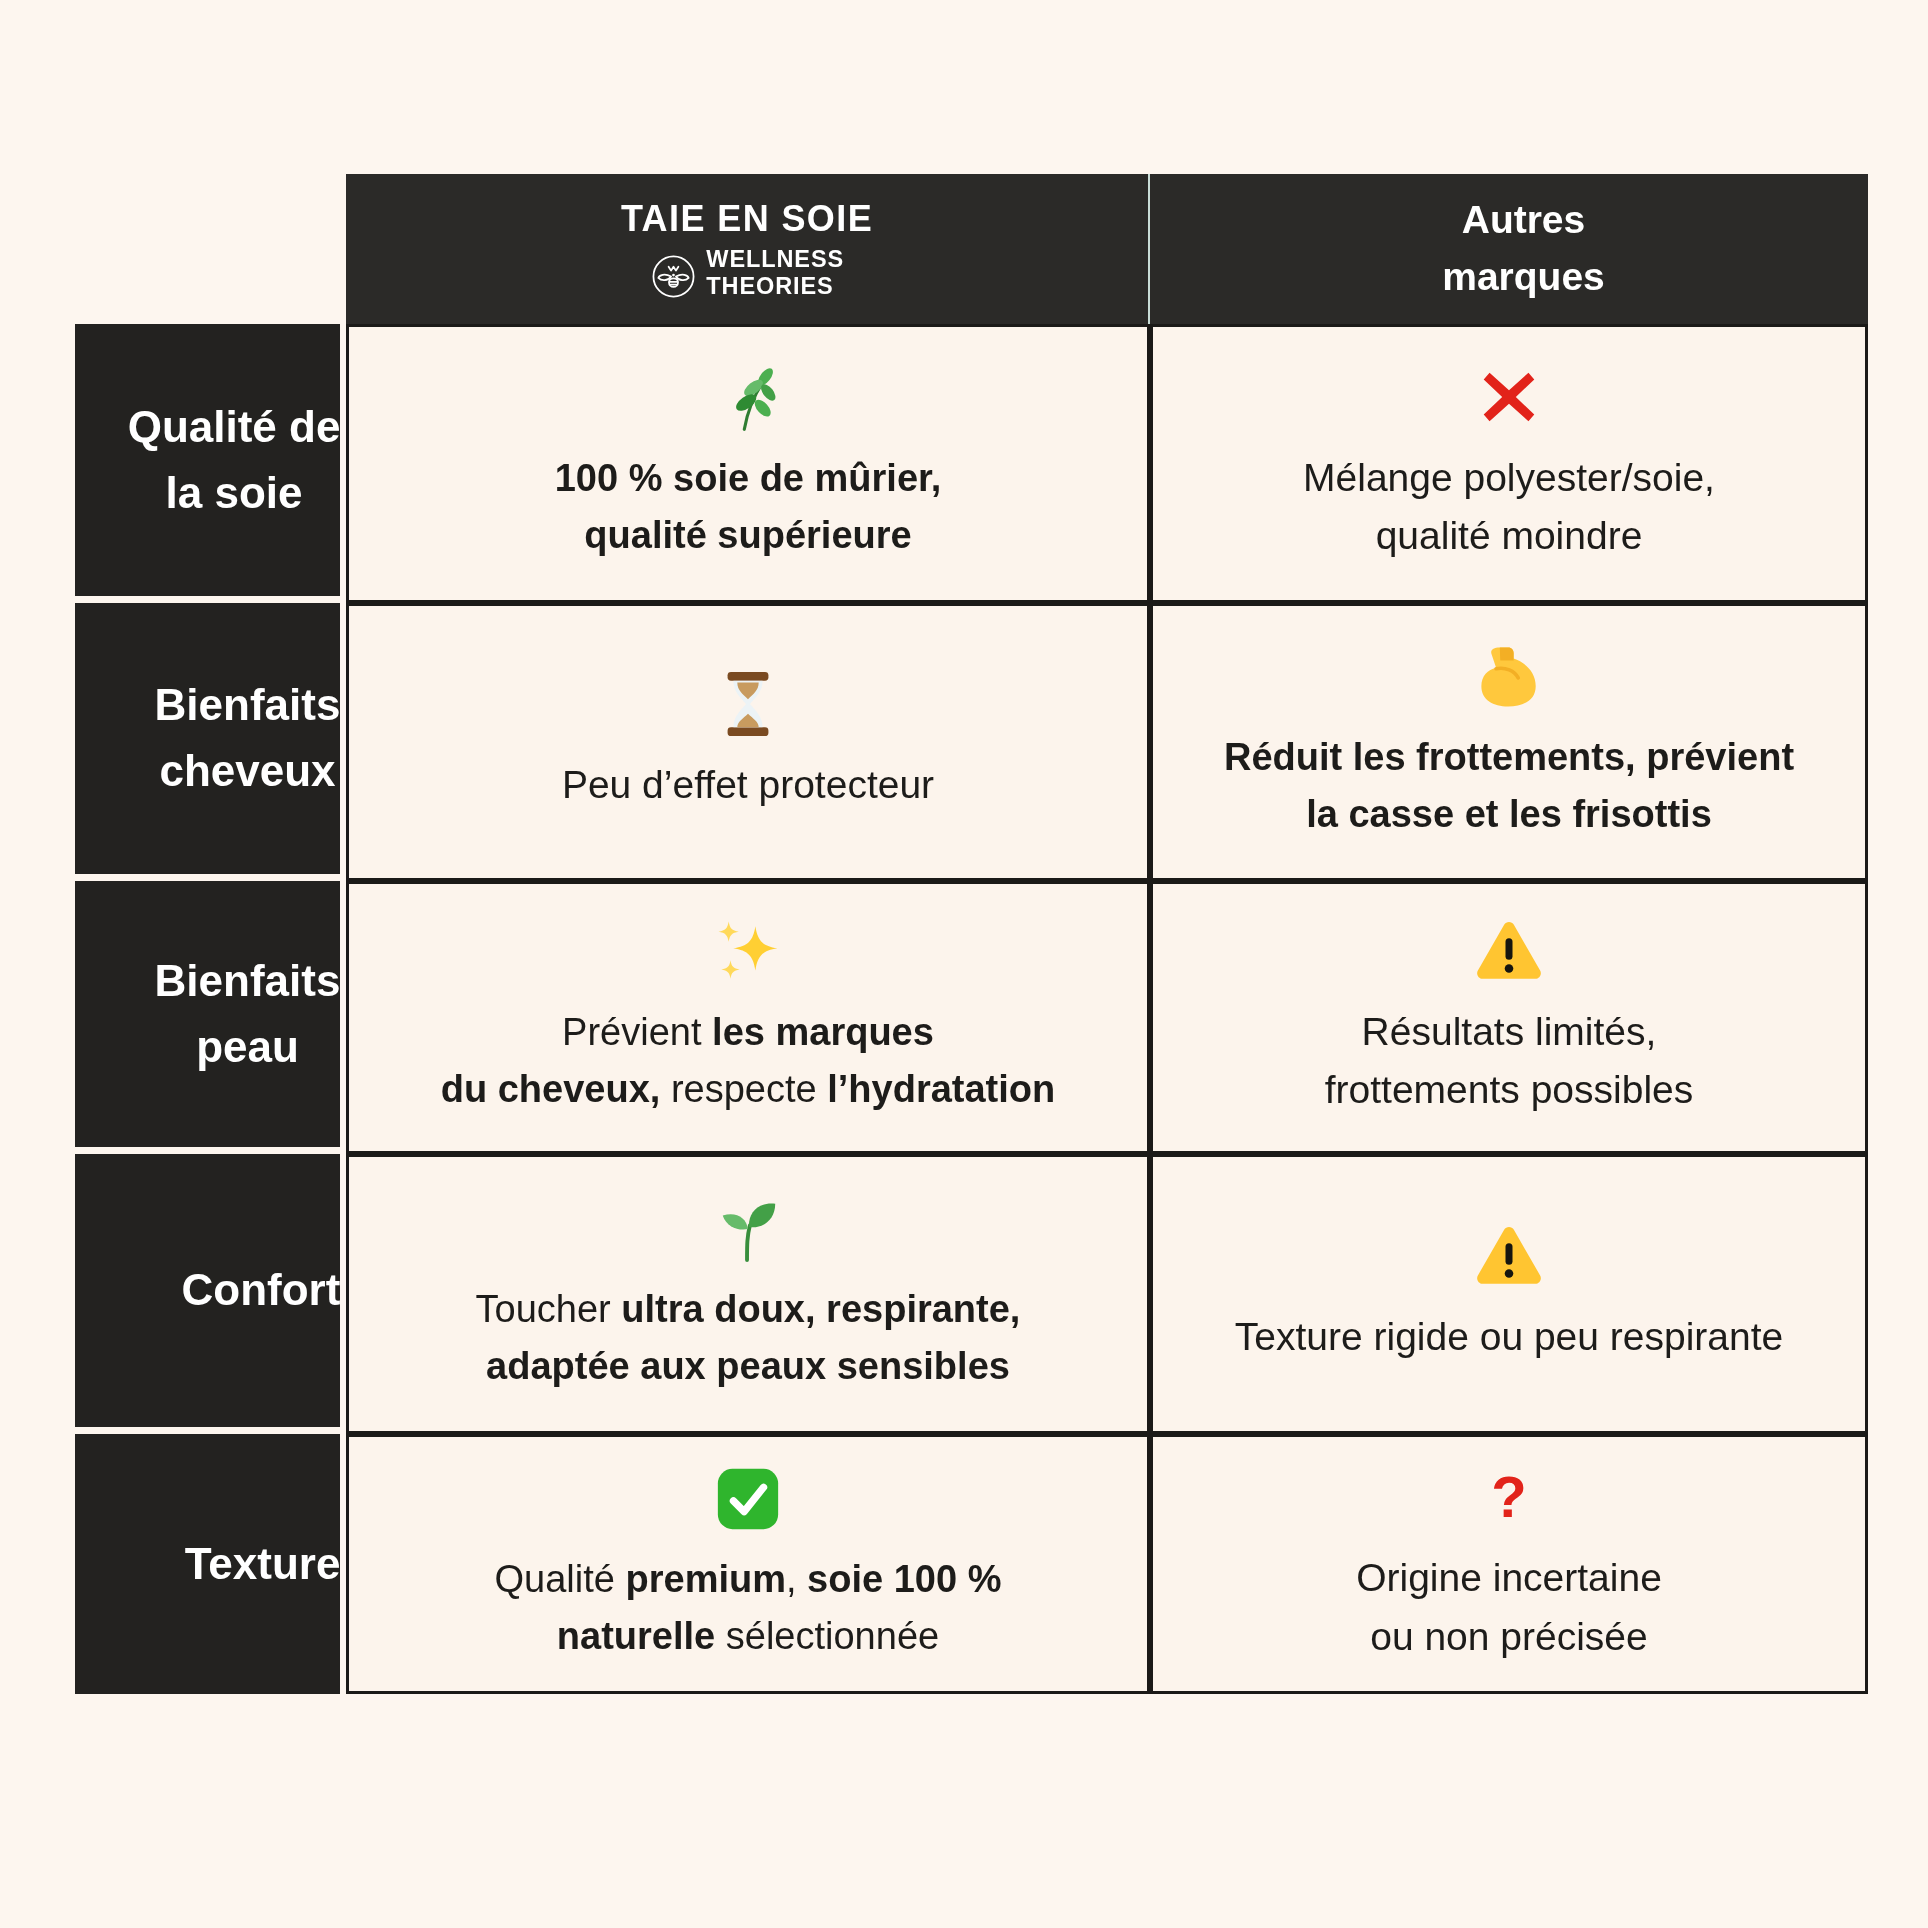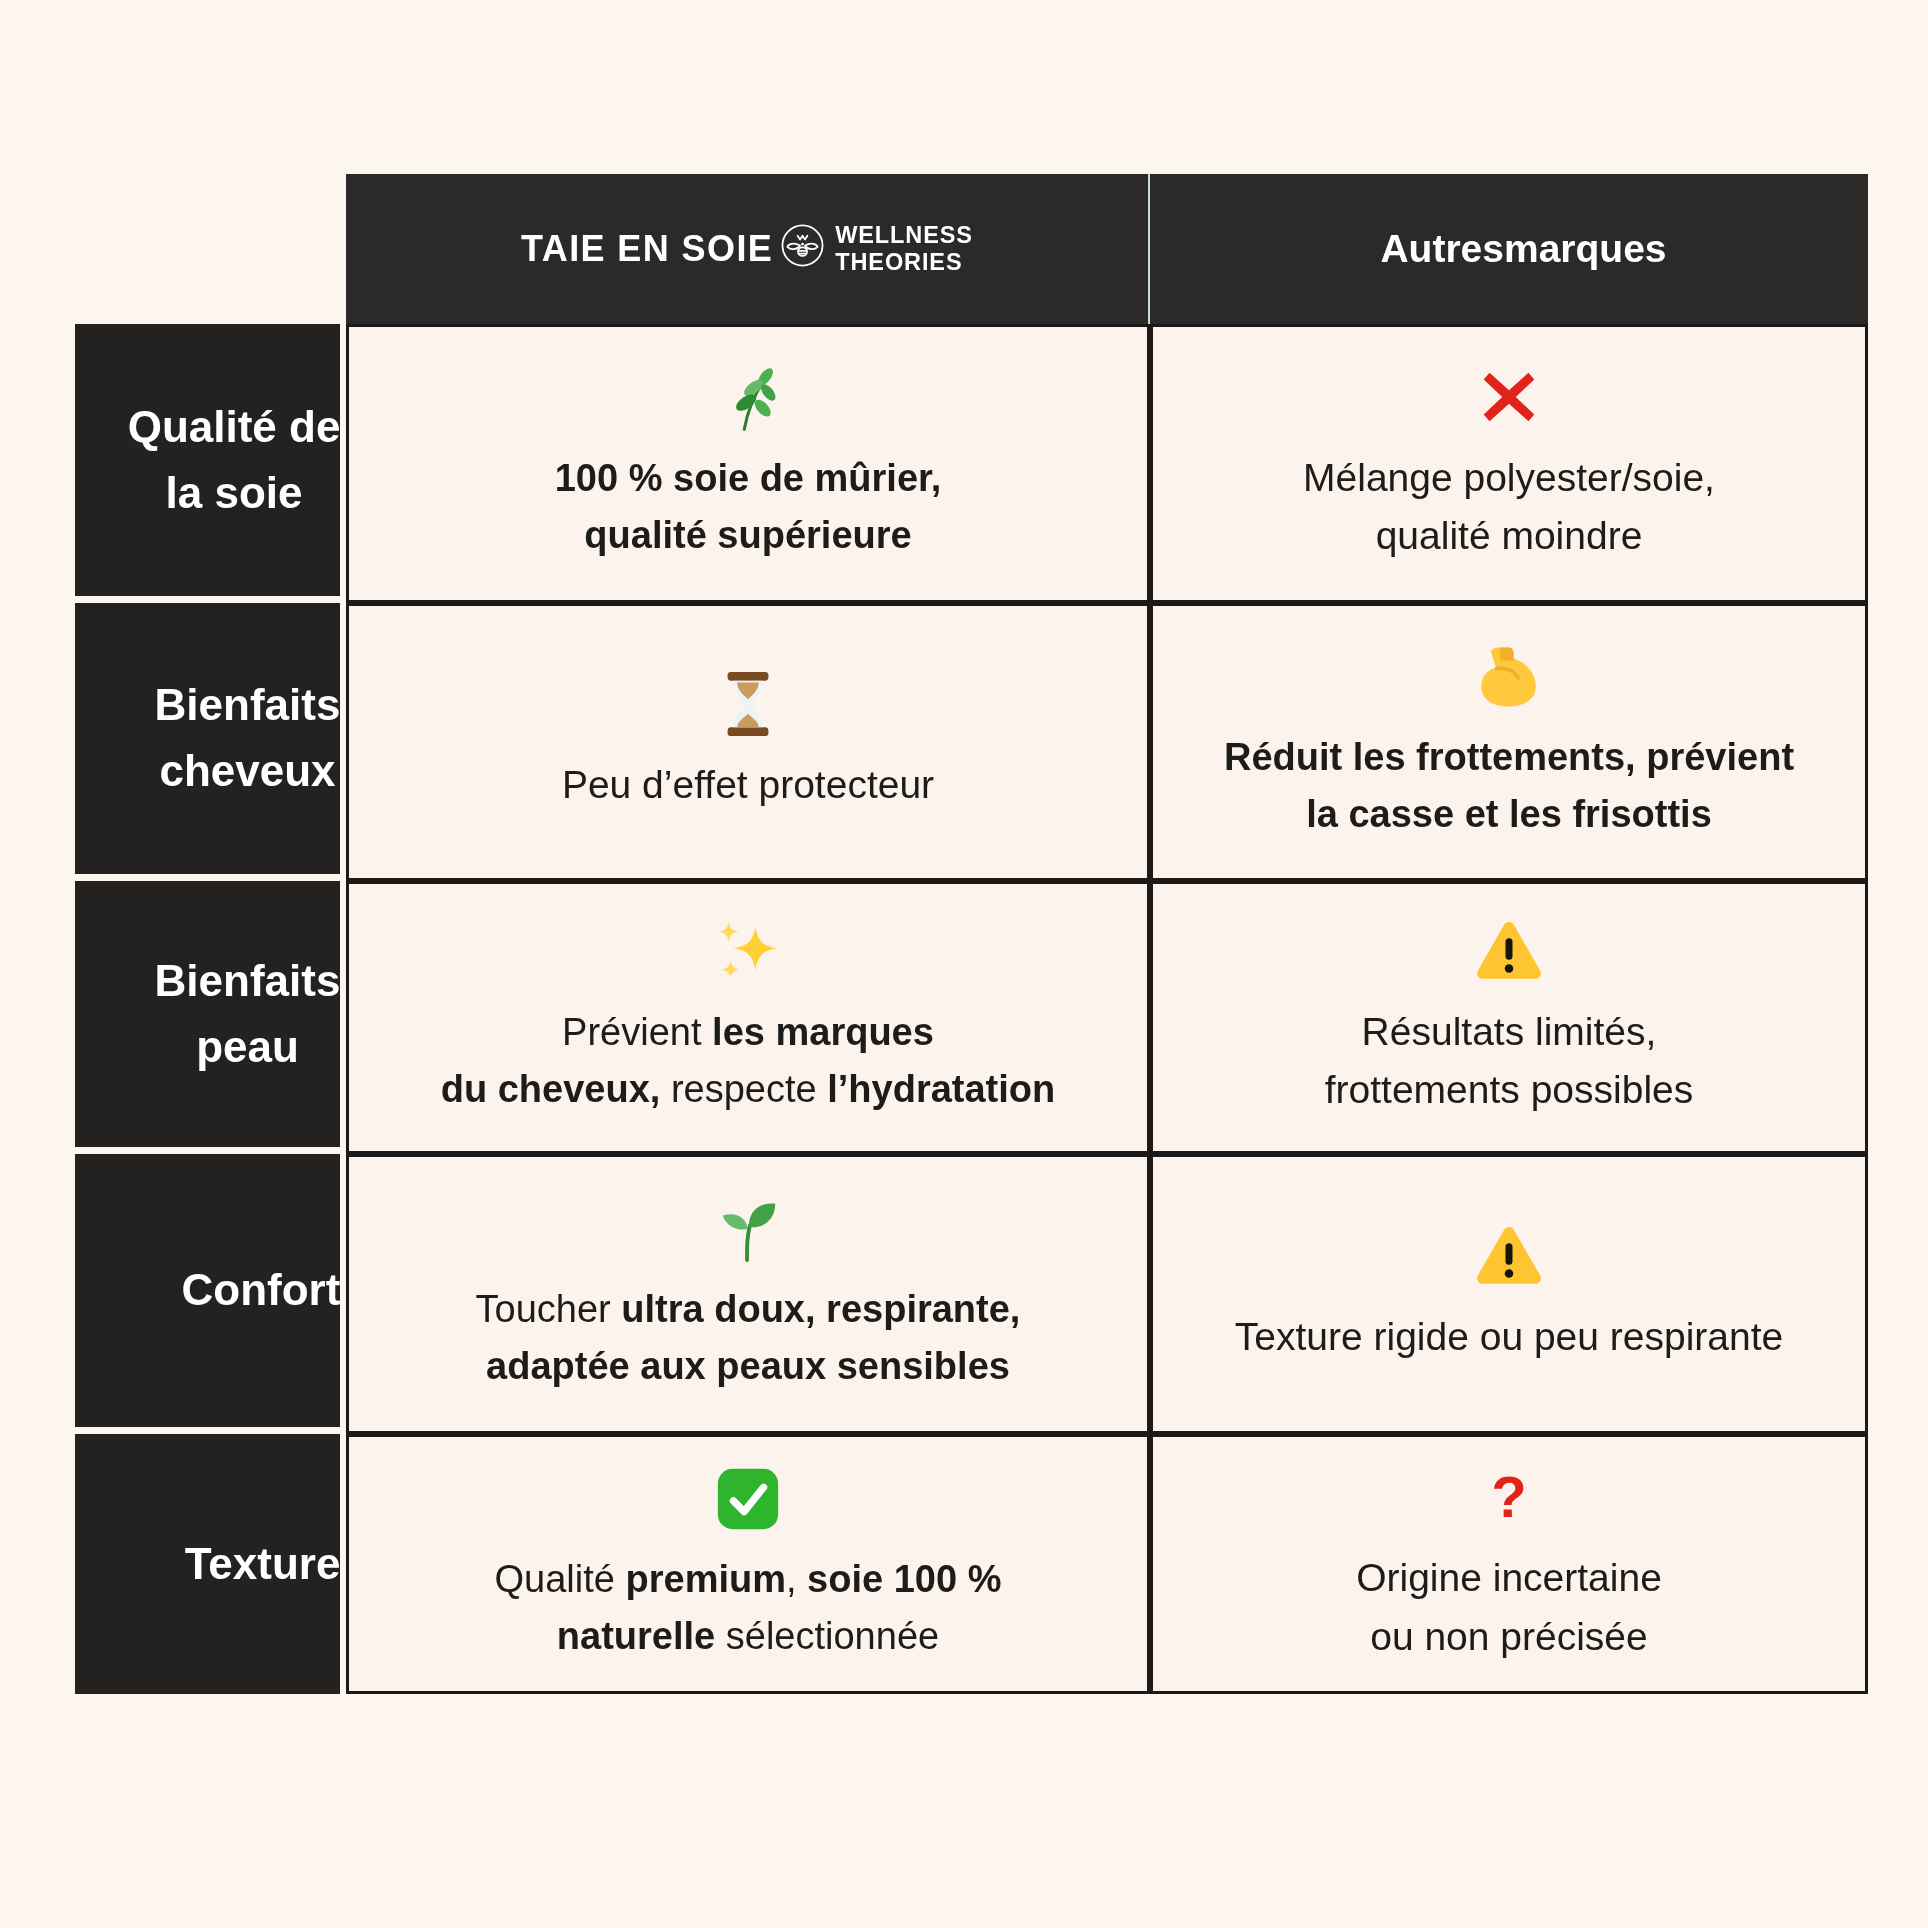--- a/index.html
+++ b/index.html
@@ -19,32 +19,32 @@
     grid-template-columns: 271px 804px 718px;
     grid-template-rows: 150px 279px 278px 273px 280px 260px;
   }
   .corner { background: transparent; }
 
   
   .hdr {
     background: #2B2A28;
     color: #FFFFFF;
     display: flex;
-    flex-direction: row;
+    flex-direction: column;
     align-items: center;
     justify-content: center;
     text-align: center;
   }
   .hdr-left { border-right: 2.8px solid #C9DDD7; gap: 5.6px; }
   .hdr-title {
     font-size: 36px;
     font-weight: 700;
     letter-spacing: 1.4px;
   }
-  .brand-row { display: flex; align-items: flex-start; gap: 9.4px; }
+  .brand-row { display: flex; align-items: flex-end; gap: 9.4px; }
   .bee { width: 47px; height: 47px; display: inline-flex; }
   .bee svg { width: 100%; height: 100%; }
   .brand-lines {
     display: flex;
     flex-direction: column;
     align-items: flex-start;
     font-size: 23.5px;
     font-weight: 700;
     letter-spacing: 0.9px;
     line-height: 1.15;

